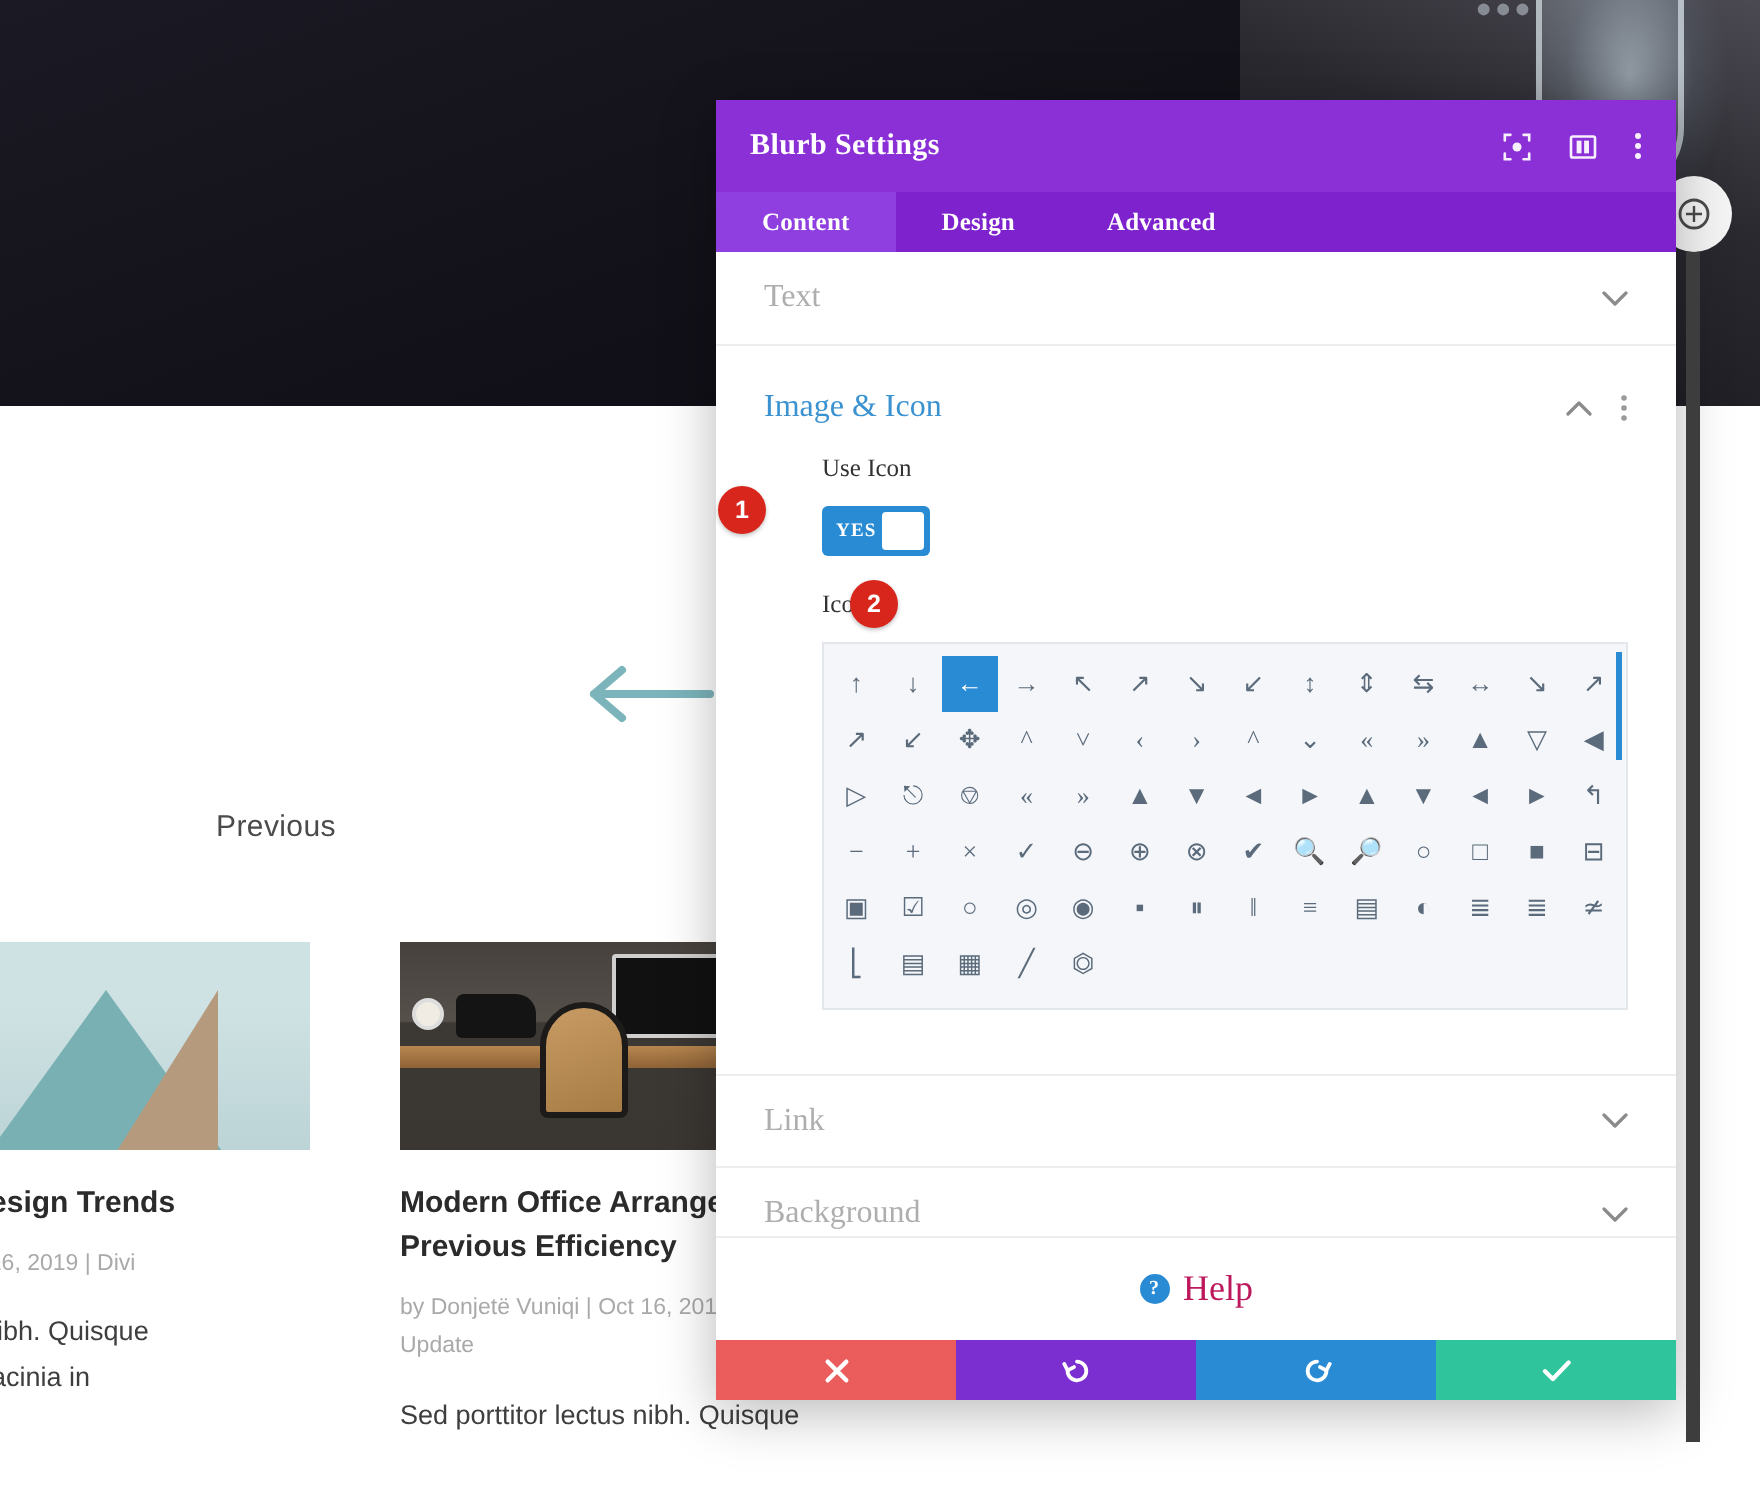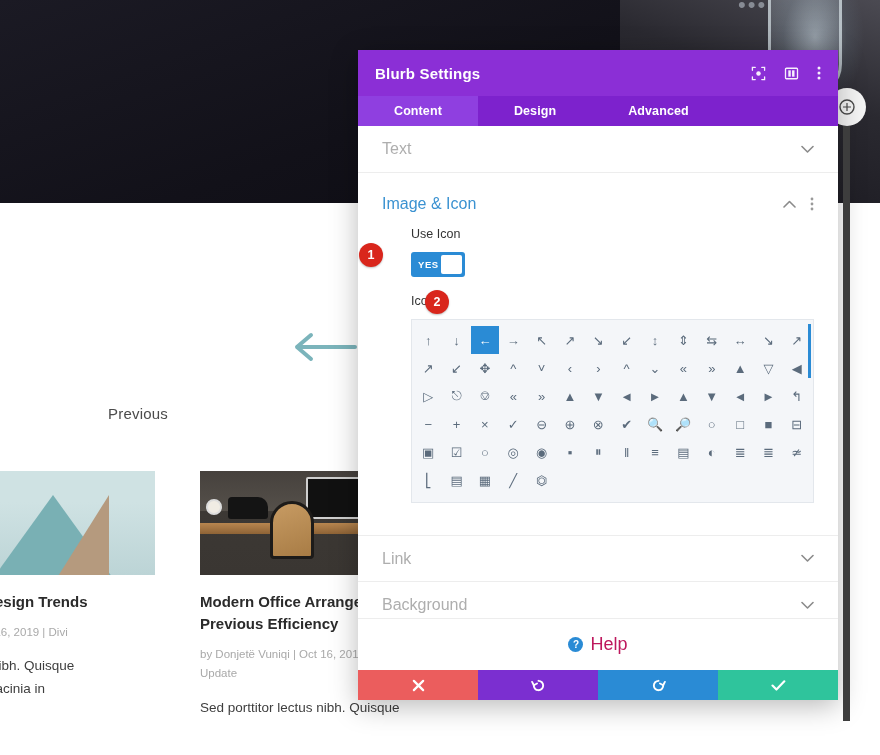--- a/index.html
+++ b/index.html
@@ -127,38 +127,39 @@
   }
 
   
   .modal {
     position: absolute; left: 358px; top: 50px;
     width: 480px; height: 650px;
     background: #ffffff;
     box-shadow: 0 6px 26px rgba(0,0,0,.28);
     display: flex; flex-direction: column;
     z-index: 30;
+    font-family: Liberation Serif, serif;
   }
   .modal-header {
     height: 46px; background: #8b2fd6;
     display: flex; align-items: center; padding: 0 17px;
     flex: 0 0 auto;
   }
   .modal-title {
     color: #fff; font-size: 15px; font-weight: 700; letter-spacing: .2px;
     flex: 1;
   }
   .hdr-icons { display: flex; align-items: center; gap: 18px; }
   .hdr-ico { color: rgba(255,255,255,.93); display: flex; align-items: center; }
 
   .modal-tabs {
     height: 30px; background: #7d22cd; display: flex; flex: 0 0 auto;
   }
   .tab {
-    padding: 0 36px; height: 30px; line-height: 30px;
+    padding: 0 23px; height: 30px; line-height: 30px;
     color: #ffffff; font-size: 12.5px; font-weight: 700; letter-spacing: .1px;
   }
   .tab.active { background: #8f3fe0; }
 
   .modal-body {
     flex: 1; overflow: hidden; position: relative; background: #fff;
   }
 
   .section-row {
     height: 47px; display: flex; align-items: center;

